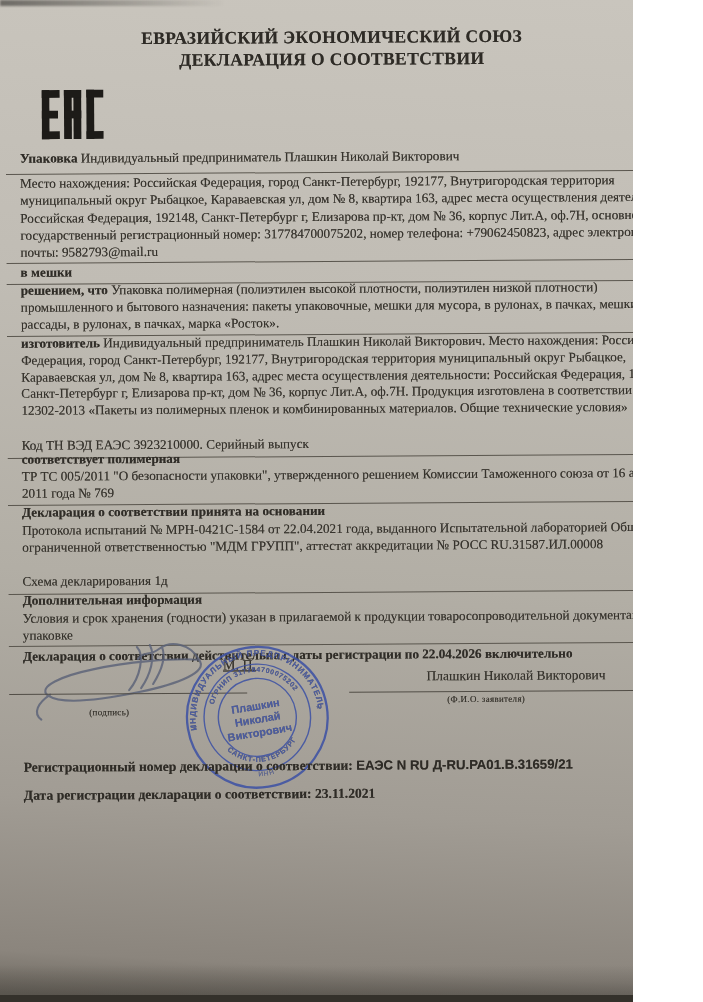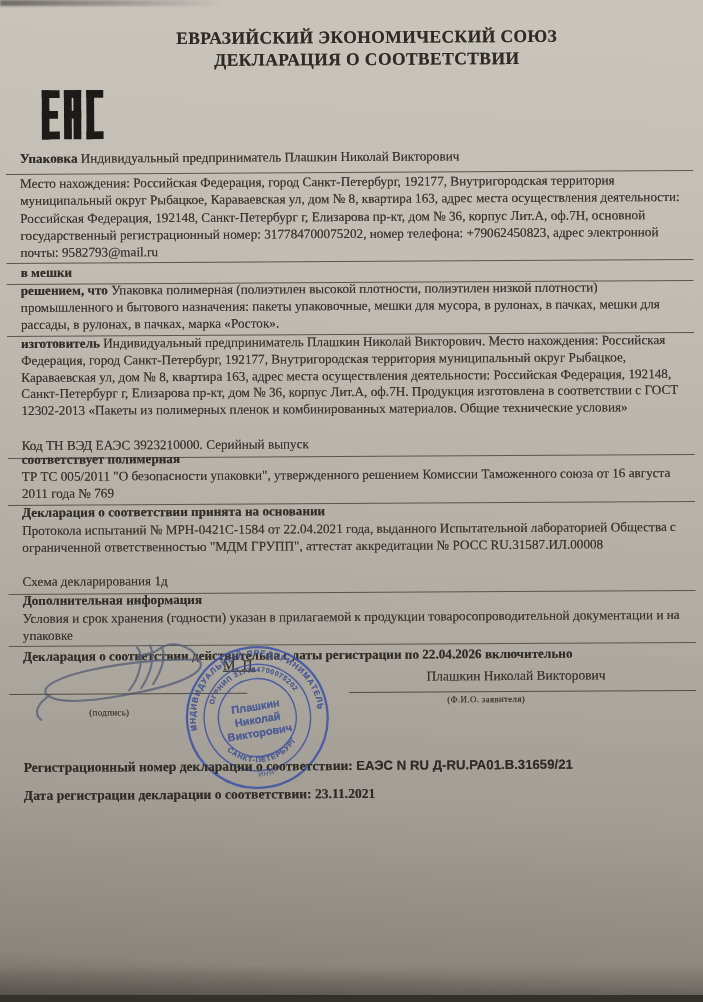--- a/index.html
+++ b/index.html
@@ -1,17 +1,17 @@
 <!DOCTYPE html>
 <html lang="ru"><head>
 <meta charset="utf-8">
 <style>
   html,body{margin:0;padding:0;}
   .sheet{
-    position:relative;width:703px;height:1002px;overflow:hidden;
+    position:relative;width:633px;height:1002px;overflow:hidden;
     background:linear-gradient(183deg,#c9c5bd 0%,#c0bcb4 30%,#b2aea5 58%,#a19c94 80%,#8b857d 95%,#6e6961 99%);
     font-family:"Liberation Serif","DejaVu Serif",serif;
     color:#36332d;
   }
   .top-shadow{position:absolute;left:0;top:0;width:300px;height:6px;
     background:linear-gradient(90deg,rgba(35,33,30,.55),rgba(35,33,30,0) 75%);filter:blur(1px);}
   .bottom-edge{position:absolute;left:0;bottom:0;width:100%;height:7px;background:#34312b;}
   .bottom-fade{position:absolute;left:0;bottom:7px;width:100%;height:30px;
     background:linear-gradient(to bottom,rgba(50,47,42,0),rgba(50,47,42,.35));}
   .doc{position:absolute;inset:0;transform:rotate(-0.35deg);}

